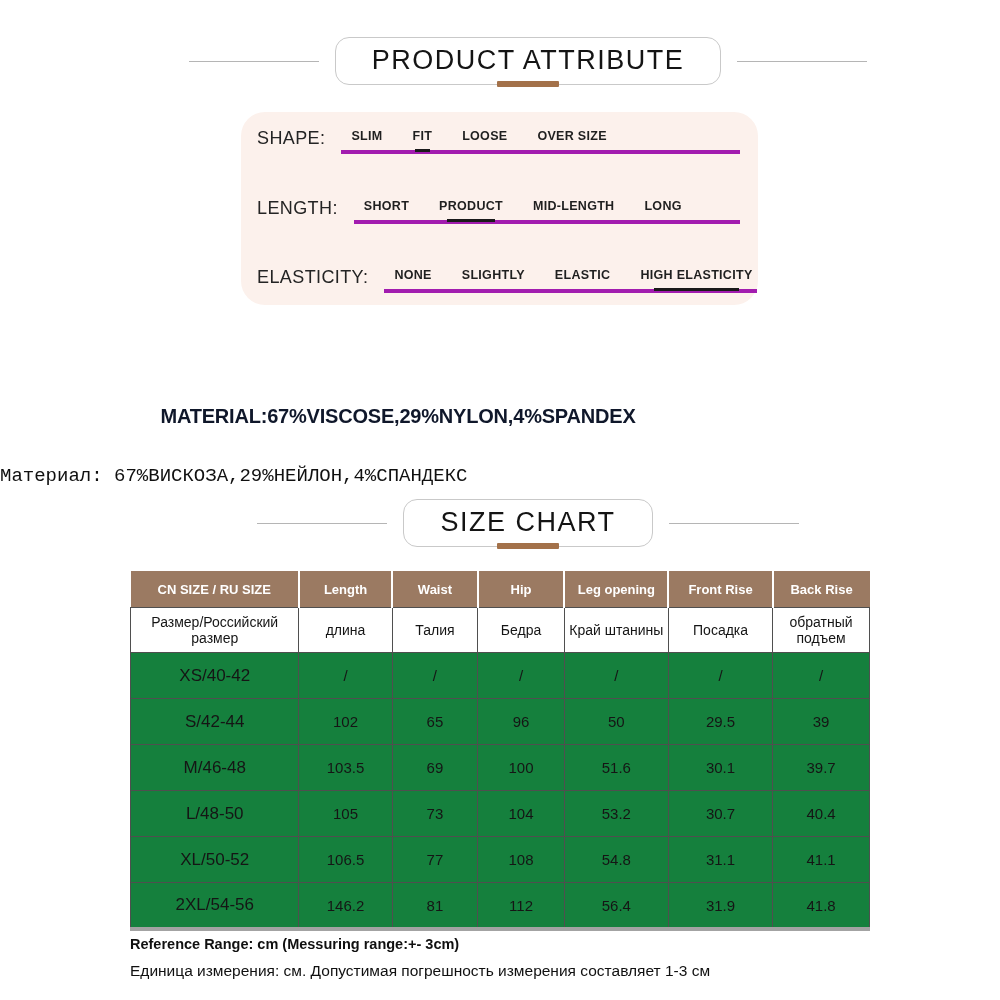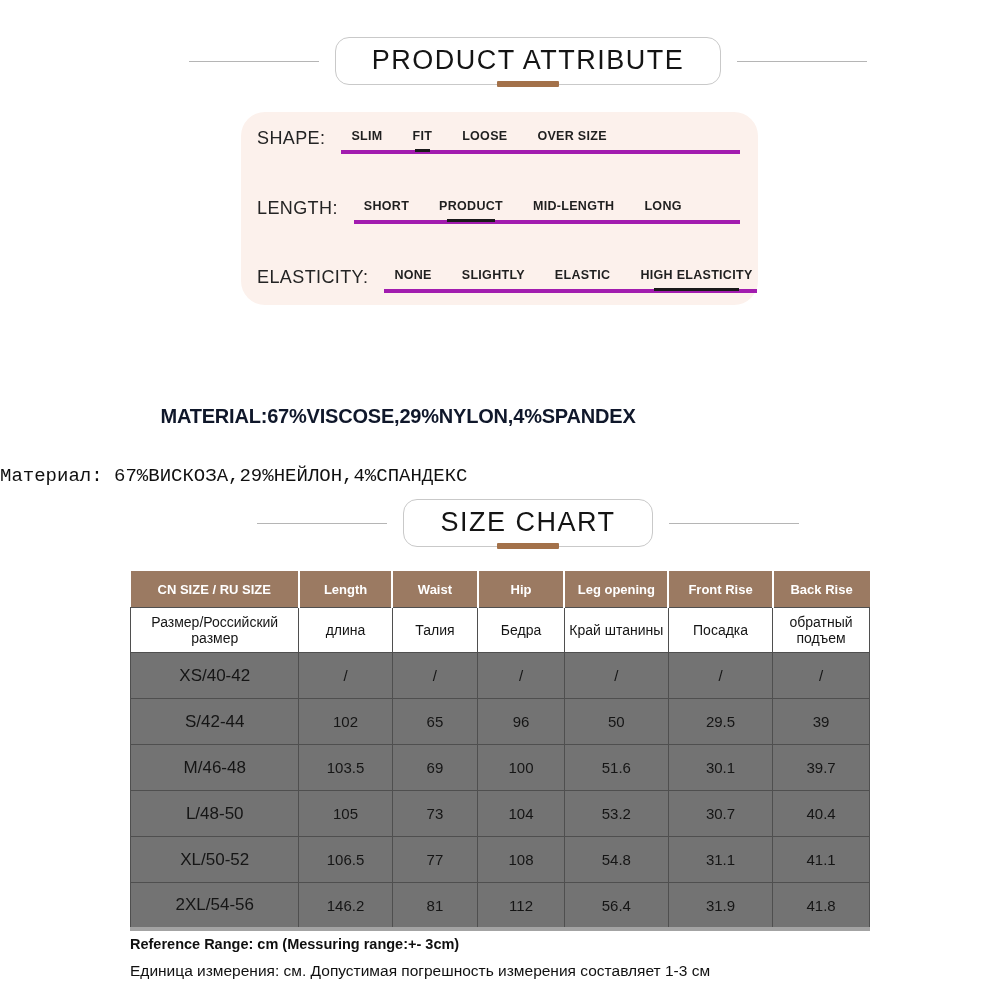--- a/index.html
+++ b/index.html
@@ -69,21 +69,21 @@
   table.size-table th, table.size-table td { text-align:center; vertical-align:middle; padding:0; }
   th.hd-en {
     background:#9b7a62; color:#ffffff; font-size:13px; font-weight:700;
     height:36px; border-left:2px solid #ffffff;
   }
   th.hd-en:first-child { border-left:none; }
   th.hd-ru {
     font-weight:400; font-size:14px; line-height:1.15; height:44px;
     border:1px solid #4f4f4f; background:#fff;
   }
-  td.cell { height:45px; font-size:15px; border:1px solid #4f4f4f; background:#737373; }
+  td.cell { height:45px; font-size:15px; border:1px solid #4f4f4f; background:#15803d; }
   td.size-col { font-size:17px; }
   tr.last td { border-bottom:4px solid #a3a3a3; height:44px; }
 
   
   .foot-en {
     position:absolute; left:130px; top:936px;
     font-size:14.5px; font-weight:700; color:#101010;
   }
   .foot-ru {
     position:absolute; left:130px; top:962px;

